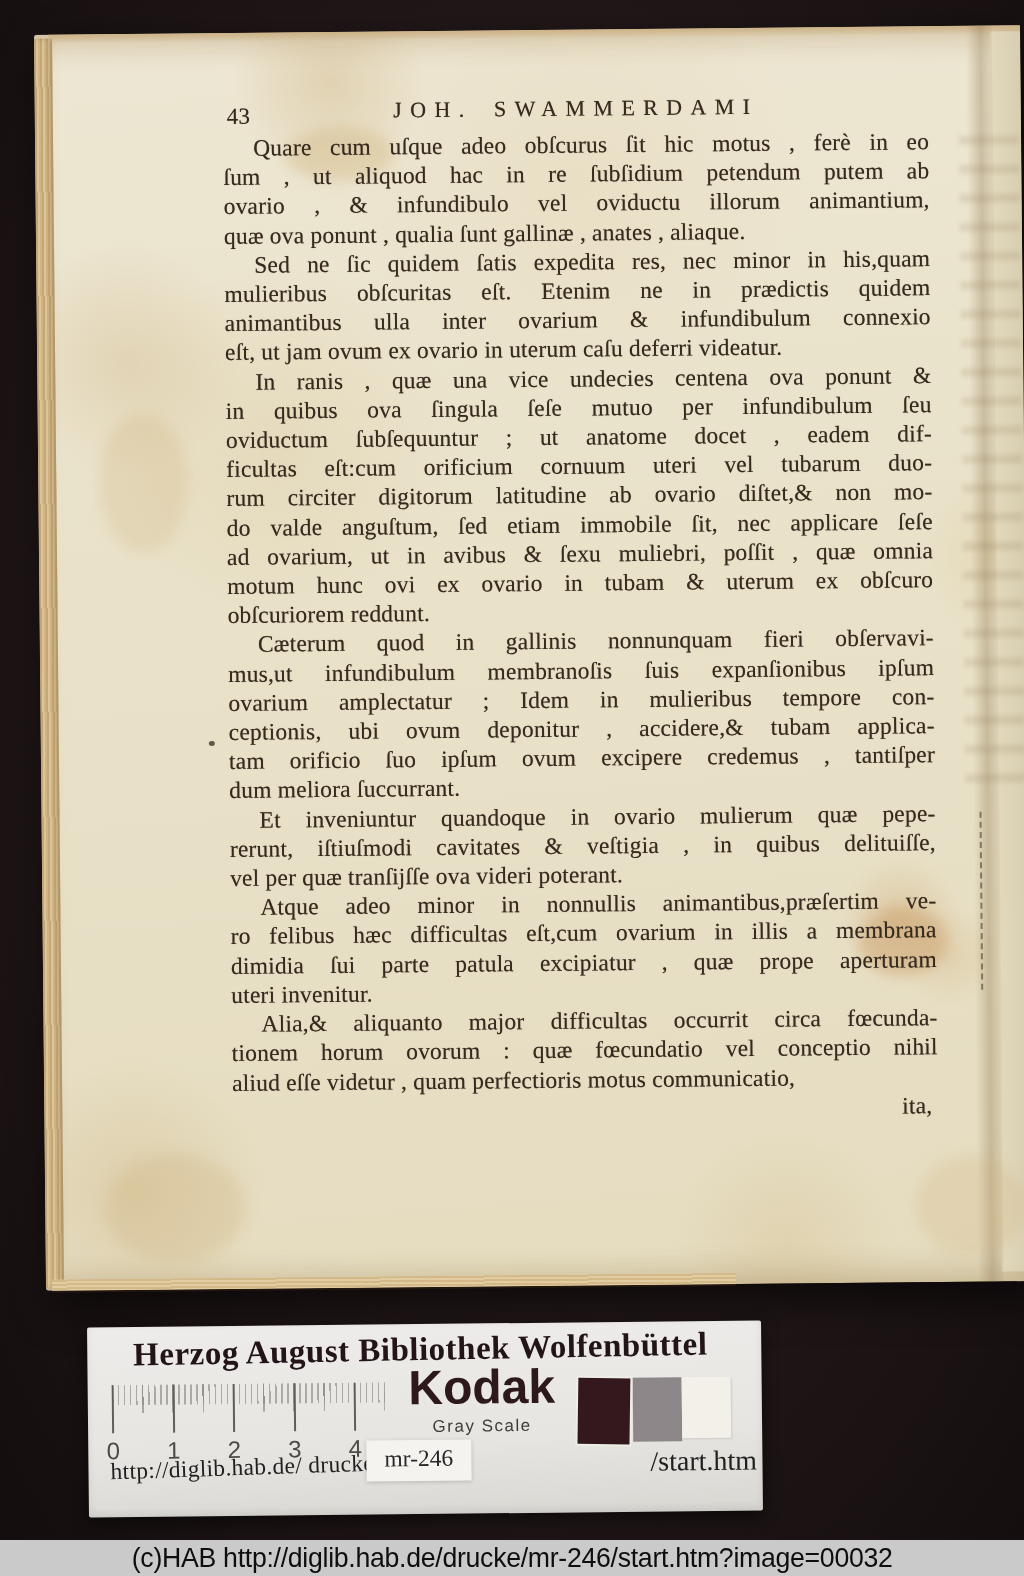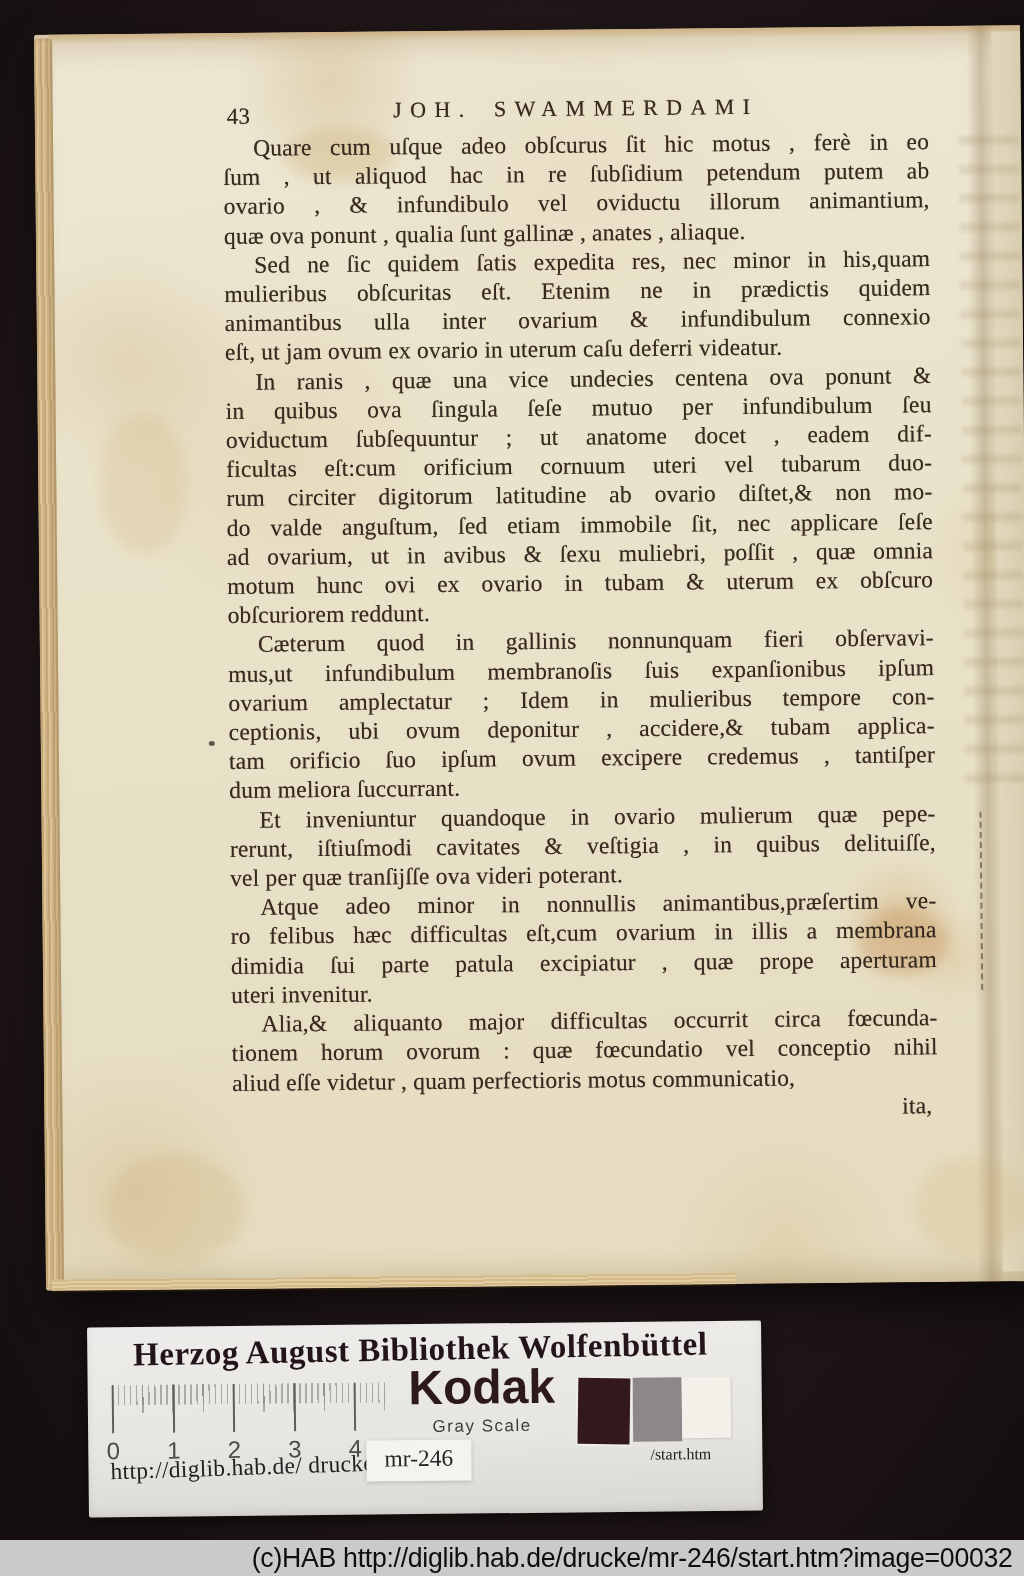--- a/index.html
+++ b/index.html
@@ -84,24 +84,24 @@
     font-family:"Liberation Sans", sans-serif;font-size:17px;color:#3c3c39;letter-spacing:1.5px;}
   .patches{position:absolute;left:490px;top:56px;display:flex;align-items:flex-start;}
   .patch{height:64px;}
   .patch.p-dark{width:52px;height:66px;transform:rotate(1.4deg);box-shadow:0 0 0 2px rgba(240,238,230,.9);}
   .patch.p-gray{width:49px;margin-left:3px;}
   .patch.p-white{width:49px;height:61px;box-shadow:1px 1px 2px rgba(0,0,0,.12);}
   .url-left{position:absolute;left:22px;top:128px;font-size:23.5px;color:#212121;
     transform:rotate(-1.3deg);letter-spacing:.3px;}
   .sticker{position:absolute;left:278px;top:116px;background:#f4f3ef;padding:5px 18px 9px;
     font-size:23.5px;color:#272727;box-shadow:0 1px 4px rgba(0,0,0,.18);}
-  .url-right{position:absolute;left:562px;top:124px;font-size:16px;color:#212121;}
+  .url-right{position:absolute;left:562px;top:124px;font-size:28px;color:#212121;}
   
   .caption-bar{position:absolute;left:0;right:0;top:1540px;height:36px;background:#cacaca;
-    display:flex;align-items:center;justify-content:flex-end;}
+    display:flex;align-items:center;justify-content:center;}
   .caption-text{font-family:"Liberation Sans", sans-serif;font-size:27.5px;color:#0e0e0e;
     transform:scaleX(.97);white-space:nowrap;letter-spacing:-.3px;}
 </style>
 </head>
 <body>
 
 <div class="stage">
 
   <div class="book-page">
     <div class="edge-left"></div>

